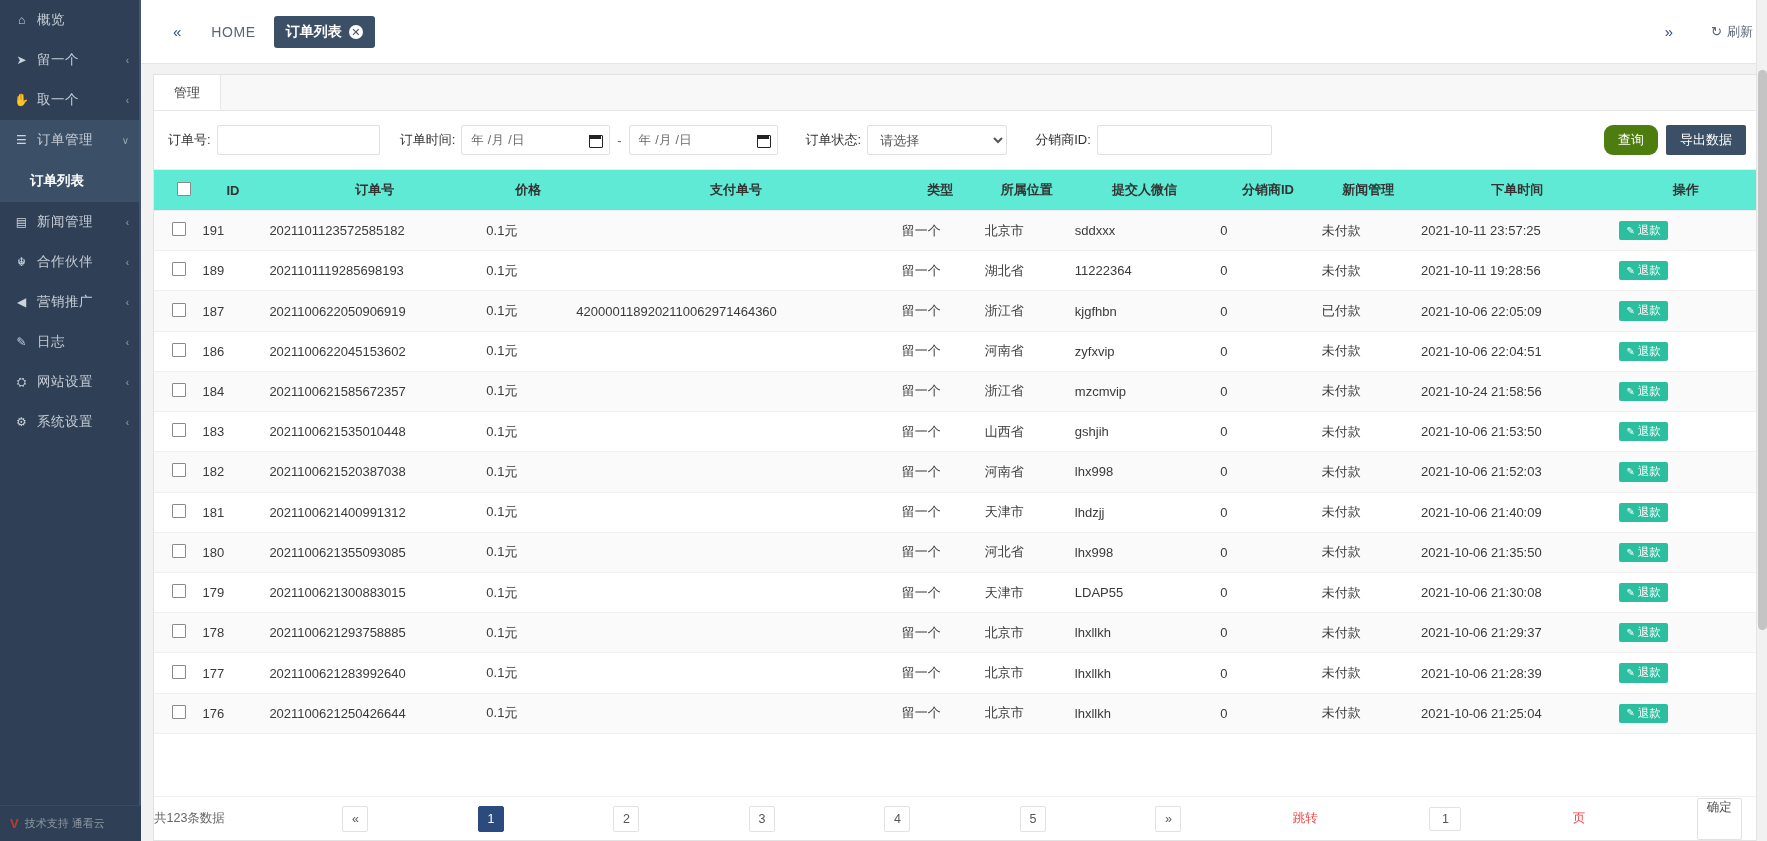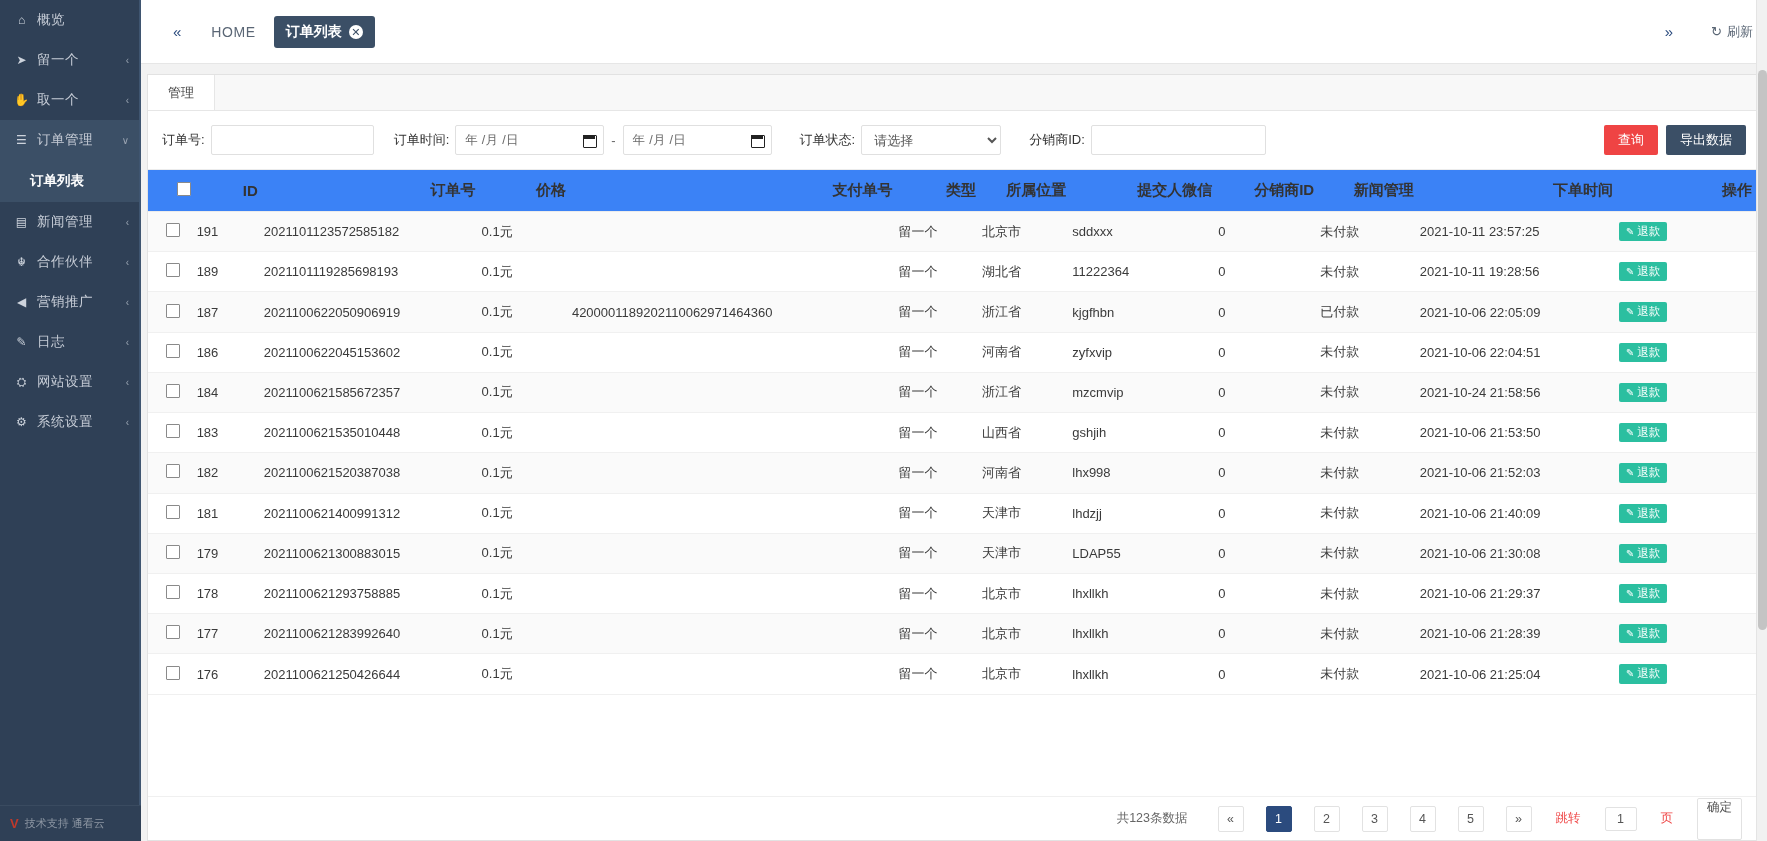--- a/index.html
+++ b/index.html
@@ -116,21 +116,21 @@
   .refresh-btn {
     color: #5a6675; font-size: 13px;
     display: flex; align-items: center; gap: 5px;
     cursor: pointer;
   }
   .refresh-btn .ric { color: #5a6675; font-size: 13px; }
 
   
   .panel-wrap { flex: 1; overflow: hidden; position: relative; padding: 0; }
   .panel {
-    margin: 10px 8px 0 6px;
+    margin: 10px 8px 0 12px;
     background: #ffffff;
     border: 1px solid #e2e2e2;
     height: calc(841px - 64px - 10px);
     display: flex; flex-direction: column;
     position: relative;
   }
   .panel-header {
     height: 36px; min-height: 36px;
     border-bottom: 1px solid #e6e6e6;
     background: #f8f8f8;
@@ -194,39 +194,39 @@
   }
   .gap-l { margin-left: 20px; }
   .gap-xl { margin-left: 28px; }
   .btn {
     height: 30px; border: none; border-radius: 2px;
     font-size: 13px; color: #fff; cursor: pointer;
     padding: 0 14px;
     font-family: "Liberation Sans", sans-serif;
     display: inline-flex; align-items: center; justify-content: center;
   }
-  .btn-query { background: #ef4444; }
+  .btn-query { background: #4d7c0f; border-radius: 9px; }
   .btn-export { background: #3b4f66; margin-left: 8px; }
   .filters-right { margin-left: auto; display: flex; align-items: center; }
 
   
   .table-area {
     flex: 1; overflow: hidden; position: relative;
     border-top: 1px solid #ececec;
   }
   table.grid {
     width: 100%; border-collapse: collapse;
     font-size: 13px; color: #333;
     table-layout: fixed;
   }
   table.grid th {
-    text-align: right; font-weight: bold;
-    color: #333; font-size: 15px;
+    text-align: center; font-weight: bold;
+    color: #333; font-size: 13px;
     padding: 11px 6px 11px 0;
-    background: #3b82f6;
+    background: #5eead4;
     border-bottom: 1px solid #ececec;
     white-space: nowrap;
   }
   table.grid td {
     padding: 10px 6px 10px 0;
     border-bottom: 1px solid #f0f0f0;
     color: #3a3a3a; font-size: 13px;
     white-space: nowrap; overflow: hidden; text-overflow: ellipsis;
   }
   table.grid tbody tr:nth-child(odd) { background: #fafafa; }
@@ -254,22 +254,22 @@
     font-size: 11.5px; border-radius: 2px;
     padding: 3px 7px; cursor: pointer;
     line-height: 1.15;
   }
   .refund-btn .pen { font-size: 10px; }
 
   
   .pager {
     position: absolute; right: 0; bottom: 0;
     height: 44px; width: 100%;
-    display: flex; align-items: center; justify-content: flex-end;
-    gap: 22px;
+    display: flex; align-items: center; justify-content: space-between;
+    gap: 0;
     padding: 0 16px 0 0;
     background: #ffffff;
     font-size: 12.5px; color: #666;
     border-top: 1px solid #f0f0f0;
   }
   .pg-total { margin-right: 8px; color: #666; font-size: 12.5px; }
   .pg-btn {
     min-width: 26px; height: 26px;
     border: 1px solid #e2e2e2; background: #fff;
     color: #555; font-size: 12.5px;
@@ -586,20 +586,37 @@
                   <td class="c-did">0</td>
                   <td class="c-st">未付款</td>
                   <td class="c-time">2021-10-06 21:40:09</td>
                   <td class="c-op"><span class="refund-btn">
                       <span class="pen">✎</span>
                       <span>退款</span>
                     </span></td>
                 </tr>
                 <tr>
                   <td class="c-chk"><span class="chk"></span></td>
+                  <td class="c-id">180</td>
+                  <td class="c-ono">2021100621355093085</td>
+                  <td class="c-price">0.1元</td>
+                  <td class="c-pay"></td>
+                  <td class="c-type">留一个</td>
+                  <td class="c-loc">河北省</td>
+                  <td class="c-wx">lhx998</td>
+                  <td class="c-did">0</td>
+                  <td class="c-st">未付款</td>
+                  <td class="c-time">2021-10-06 21:35:50</td>
+                  <td class="c-op"><span class="refund-btn">
+                      <span class="pen">✎</span>
+                      <span>退款</span>
+                    </span></td>
+                </tr>
+                <tr>
+                  <td class="c-chk"><span class="chk"></span></td>
                   <td class="c-id">179</td>
                   <td class="c-ono">2021100621300883015</td>
                   <td class="c-price">0.1元</td>
                   <td class="c-pay"></td>
                   <td class="c-type">留一个</td>
                   <td class="c-loc">天津市</td>
                   <td class="c-wx">LDAP55</td>
                   <td class="c-did">0</td>
                   <td class="c-st">未付款</td>
                   <td class="c-time">2021-10-06 21:30:08</td>

